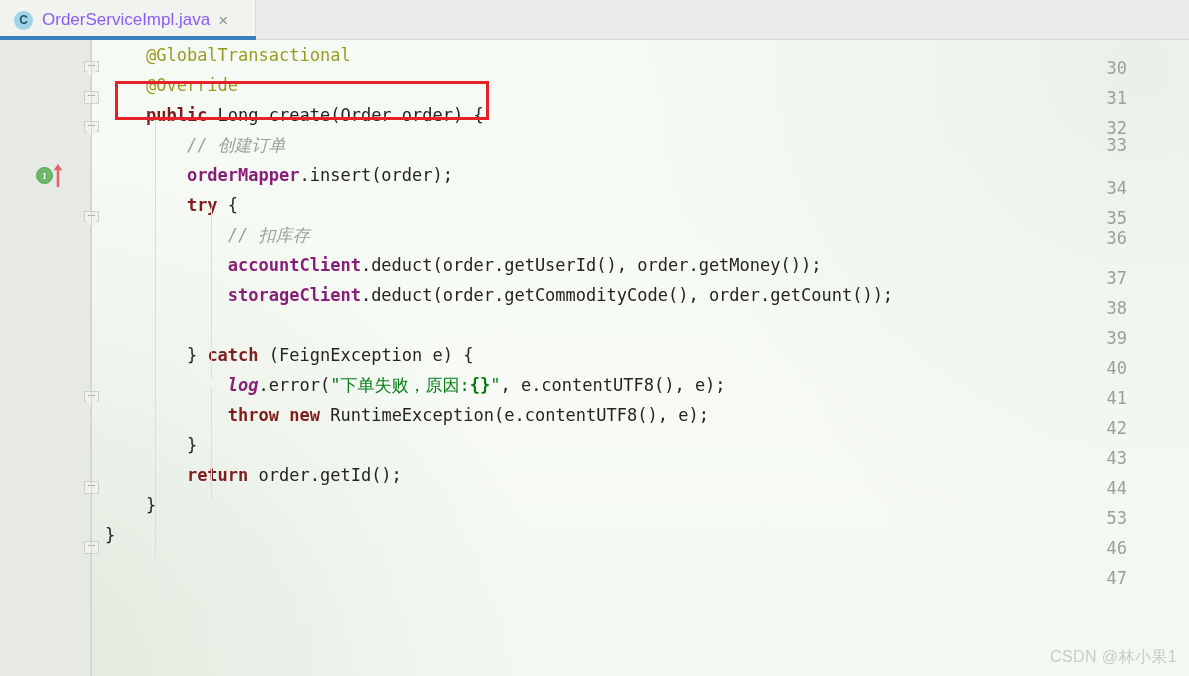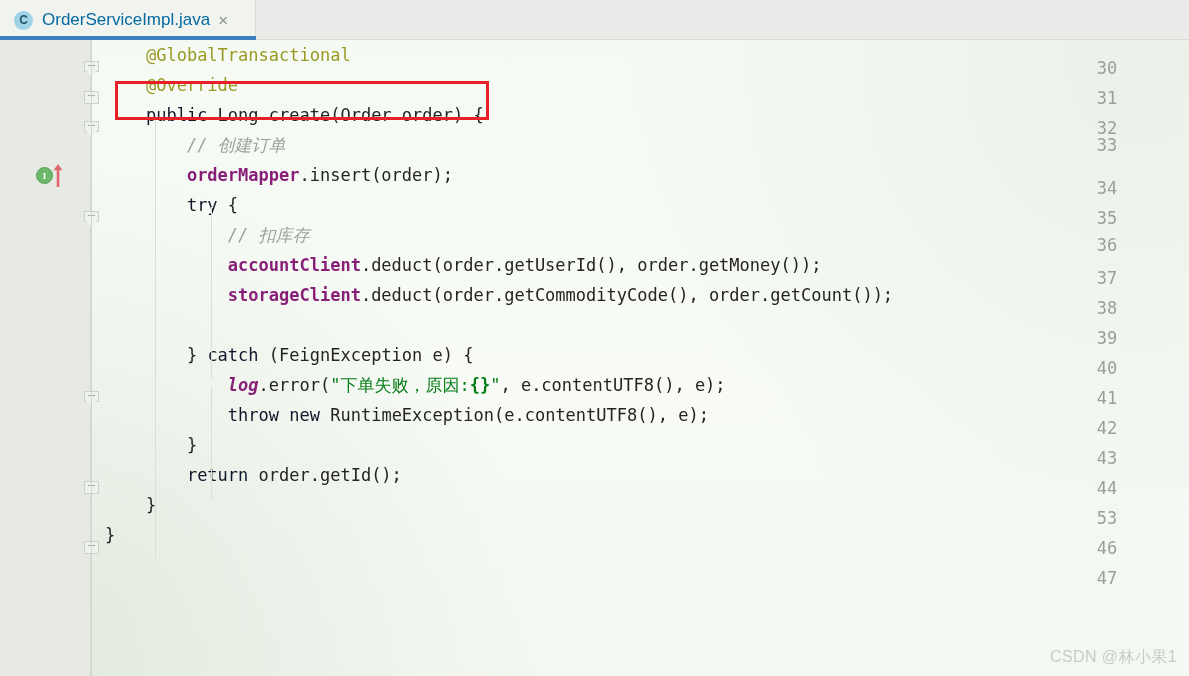--- a/index.html
+++ b/index.html
@@ -39,21 +39,21 @@
     width: 19px; height: 19px; border-radius: 50%;
     background: #9fd4e8;
     color: #28536b;
     font-size: 12px; font-weight: bold;
     display: flex; align-items: center; justify-content: center;
     flex: 0 0 auto;
     margin-right: 9px;
     font-family: "Liberation Sans", sans-serif;
   }
   .tab-title {
-    font-size: 17px; color: #0369a1;
+    font-size: 17px; color: #8b5cf6;
     font-family: "Liberation Sans", sans-serif;
     white-space: nowrap;
   }
   .tab-close {
     margin-left: 8px;
     font-size: 17px; color: #8a8f88;
     line-height: 1;
     cursor: pointer;
   }
 
@@ -83,21 +83,21 @@
   }
   #fold-line {
     position: absolute; left: 0; top: 0; width: 1px; height: 636px;
     background: #d4d8d0;
   }
 
   .gutter-num {
     position: absolute; right: 62px;
     font-family: "DejaVu Sans Mono", monospace;
     font-size: 17px; color: #9a9f99;
-    text-align: center; width: 40px;
+    text-align: right; width: 40px;
     line-height: 30px; height: 30px;
   }
 
   
   .fold-marker {
     position: absolute; left: 84px;
     width: 15px; height: 15px;
   }
   .fold-marker .box {
     position: absolute; left: 0; top: 0;
@@ -151,21 +151,21 @@
     position: relative;
     height: 30px; line-height: 30px;
     white-space: pre;
     color: #242424;
   }
   
   .guide {
     position: absolute; width: 1px; background: #dadfd7;
   }
 
-  .kw   { color: #0f172a; font-weight: normal; }
+  .kw   { color: #7f1d1d; font-weight: bold; }
   .ann  { color: #9a9a23; }
   .cmt  { color: #9aa09a; font-style: italic; }
   .fld  { color: #871f78; font-weight: bold; }
   .sfld { color: #871f78; font-weight: bold; font-style: italic; }
   .str  { color: #067d17; }
   .strb { color: #067d17; font-weight: bold; }
   .pl   { color: #242424; }
 
   
   #red-box {
@@ -204,21 +204,21 @@
     <div id="fold-line"></div>
   </div>
 
   <div id="gutter-numbers">
       <div class="gutter-num" style="top: 13px;">30</div>
       <div class="gutter-num" style="top: 43px;">31</div>
       <div class="gutter-num" style="top: 73px;">32</div>
       <div class="gutter-num" style="top: 90px;">33</div>
       <div class="gutter-num" style="top: 133px;">34</div>
       <div class="gutter-num" style="top: 163px;">35</div>
-      <div class="gutter-num" style="top: 190px;">36</div>
+      <div class="gutter-num" style="top: 183px;">36</div>
       <div class="gutter-num" style="top: 223px;">37</div>
       <div class="gutter-num" style="top: 253px;">38</div>
       <div class="gutter-num" style="top: 283px;">39</div>
       <div class="gutter-num" style="top: 313px;">40</div>
       <div class="gutter-num" style="top: 343px;">41</div>
       <div class="gutter-num" style="top: 373px;">42</div>
       <div class="gutter-num" style="top: 403px;">43</div>
       <div class="gutter-num" style="top: 433px;">44</div>
       <div class="gutter-num" style="top: 463px;">53</div>
       <div class="gutter-num" style="top: 493px;">46</div>

